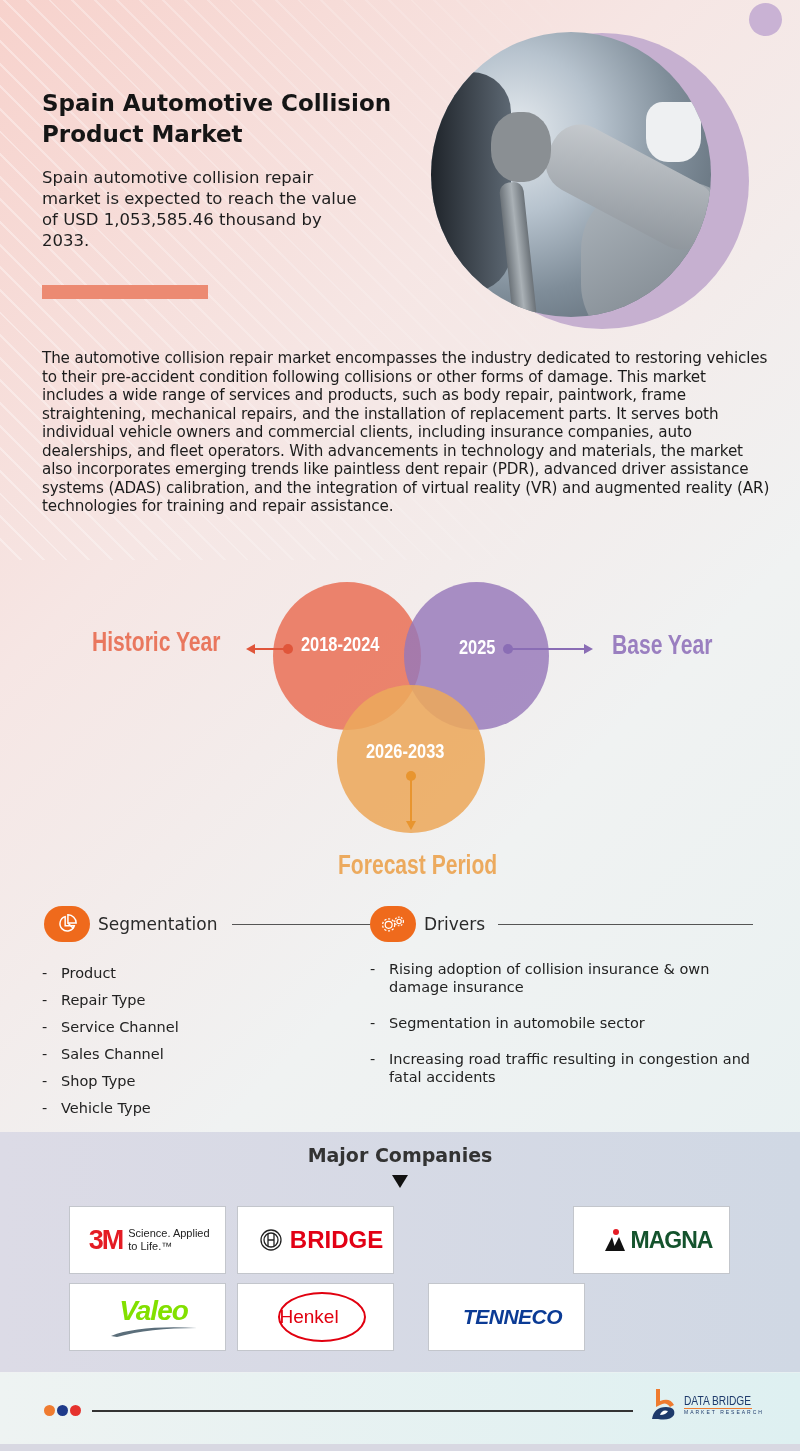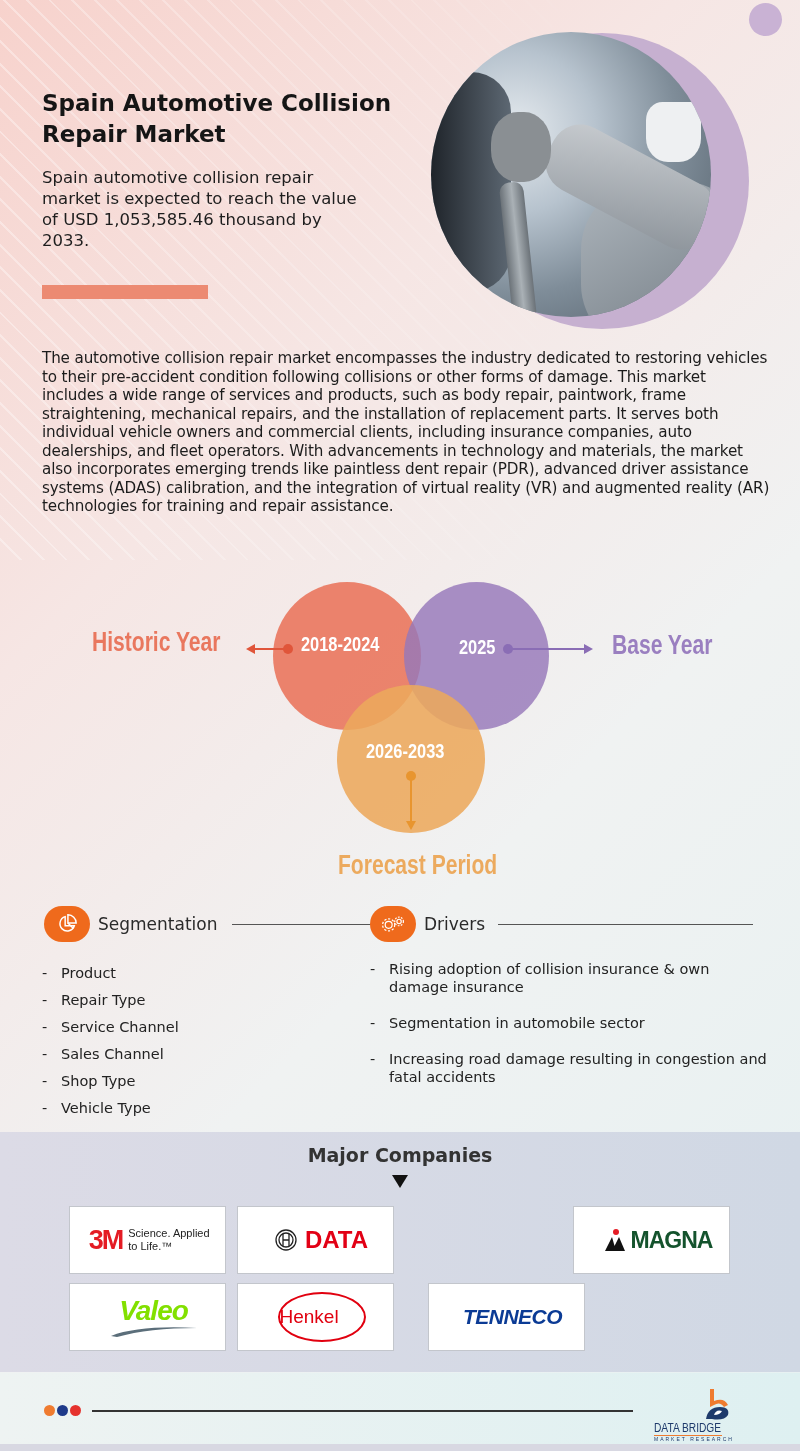--- a/index.html
+++ b/index.html
@@ -75,21 +75,21 @@
   .footer { position: absolute; left: 0; top: 1373px; width: 800px; height: 71px; background: linear-gradient(90deg, #eef3f2, #def0f1); }
   .fdot { position: absolute; top: 32px; width: 11px; height: 11px; border-radius: 50%; }
   .fline { position: absolute; left: 92px; top: 37px; width: 541px; height: 2px; background: #333; }
   .bottom-strip { position: absolute; left: 0; top: 1444px; width: 800px; height: 7px; background: #d8d8e2; }
 </style>
 </head>
 <body>
 
 <div class="stripes"></div>
 
-<h1 class="hero-title">Spain Automotive Collision Repair Market</h1>
+<h1 class="hero-title">Spain Automotive Collision Product Market</h1>
 <p class="hero-sub">Spain automotive collision repair market is expected to reach the value of USD 1,053,585.46 thousand by 2033.</p>
 <div class="hero-bar"></div>
 
 <div class="deco-dot"></div>
 <div class="photo-ring"></div>
 <div class="photo" title="Technician sanding a car body with an orbital sander">
   <div class="car"></div>
   <div class="body"></div>
   <div class="arm"></div>
   <div class="tool"></div>
@@ -180,40 +180,40 @@
   <li>
       <span class="dash">-</span>
       <span class="txt">Rising adoption of collision insurance &amp; own damage insurance</span>
     </li>
   <li>
       <span class="dash">-</span>
       <span class="txt">Segmentation in automobile sector</span>
     </li>
   <li>
       <span class="dash">-</span>
-      <span class="txt">Increasing road damage resulting in congestion and fatal accidents</span>
+      <span class="txt">Increasing road traffic resulting in congestion and fatal accidents</span>
     </li>
 </ul>
 
 <div class="companies">
   <div class="comp-title">Major Companies</div>
   <div class="comp-arrow"></div>
 
   <div class="logo-box" style="left:69px; top:74px;">
     <span style="font-family:'Liberation Sans',sans-serif; font-weight:900; font-size:27px; color:#e41c24; letter-spacing:-2px;">3M</span>
     <span style="font-family:'Liberation Sans',sans-serif; font-size:11px; line-height:13px; color:#222; margin-left:6px; width:90px;">Science. Applied to Life.™</span>
   </div>
 
   <div class="logo-box" style="left:237px; top:74px;">
     <svg width="22" height="22" viewBox="0 0 22 22" fill="none" stroke="#222" stroke-width="1.3" style="margin-right:8px;">
       <circle cx="11" cy="11" r="10"></circle>
         <circle cx="11" cy="11" r="7"></circle>
       <path d="M8 5 V17 M14 5 V17 M8 11 H14"></path>
     </svg>
-    <span style="font-family:'Liberation Sans',sans-serif; font-weight:bold; font-size:24px; color:#e20015;">DATA</span>
+    <span style="font-family:'Liberation Sans',sans-serif; font-weight:bold; font-size:24px; color:#e20015;">BRIDGE</span>
   </div>
 
 
   <div class="logo-box" style="left:573px; top:74px;">
     <svg width="26" height="24" viewBox="0 0 26 24" style="margin-right:2px;">
       <circle cx="13" cy="4" r="3" fill="#e41c24"></circle>
       <path d="M2 23 L9 9 L13 23 Z M9 23 L16 9 L22 23 Z" fill="#111"></path>
     </svg>
     <span style="font-family:'Liberation Sans',sans-serif; font-weight:bold; font-size:23px; color:#14532d; letter-spacing:-1px;">MAGNA</span>
   </div>
@@ -234,21 +234,21 @@
   <div class="logo-box" style="left:405px; top:151px;margin-left:23px;">
     <span style="font-family:'Liberation Sans',sans-serif; font-weight:bold; font-style:italic; font-size:21px; color:#0b3b95; letter-spacing:-0.5px;">TENNECO</span>
   </div>
 </div>
 
 <div class="footer">
   <div class="fdot" style="left:44px; background:#ef7b2f;"></div>
   <div class="fdot" style="left:57px; background:#1e3a8a;"></div>
   <div class="fdot" style="left:70px; background:#e5322d;"></div>
   <div class="fline"></div>
-  <div style="position:absolute; left:650px; top:14px; display:flex; align-items:flex-end;flex-direction:column;">
+  <div style="position:absolute; left:650px; top:14px; display:flex; align-items:center;">
     <svg width="30" height="34" viewBox="0 0 30 34">
       <path d="M6 2 L10 2 L10 14 Q20 10 24 18 L20 20 Q16 14 10 18 L6 20 Z" fill="#ef7b2f"></path>
       <path d="M2 32 Q4 20 16 20 Q26 20 24 28 Q20 34 8 32 Z" fill="#1e3a6b"></path>
       <path d="M10 28 Q12 22 18 24 Q16 28 10 28 Z" fill="#fff"></path>
     </svg>
     <div style="margin-left:4px; display:flex; flex-direction:column;">
       <span style="font-family:'Liberation Sans',sans-serif; font-size:12px; color:#1e3a6b; transform:scaleX(0.85); transform-origin:left; border-bottom:1px solid #ef7b2f; line-height:14px;">DATA BRIDGE</span>
       <span style="font-family:'Liberation Sans',sans-serif; font-size:5px; letter-spacing:2px; color:#1e3a6b;">MARKET RESEARCH</span>
     </div>
   </div>

